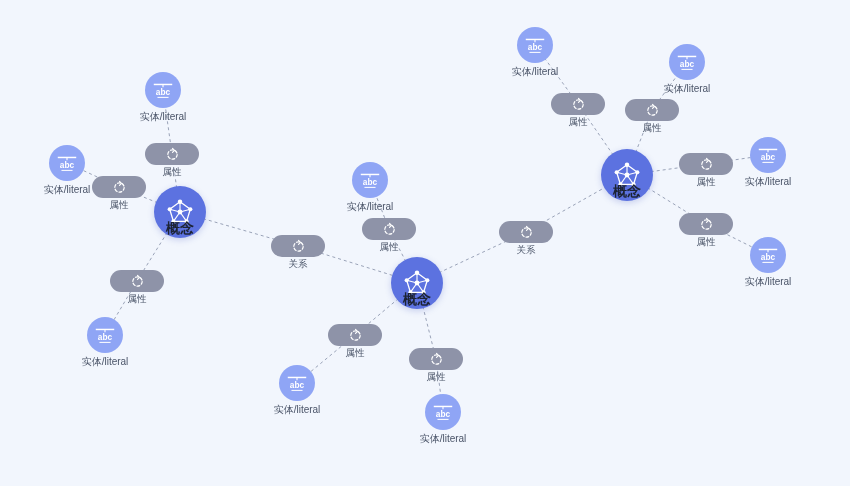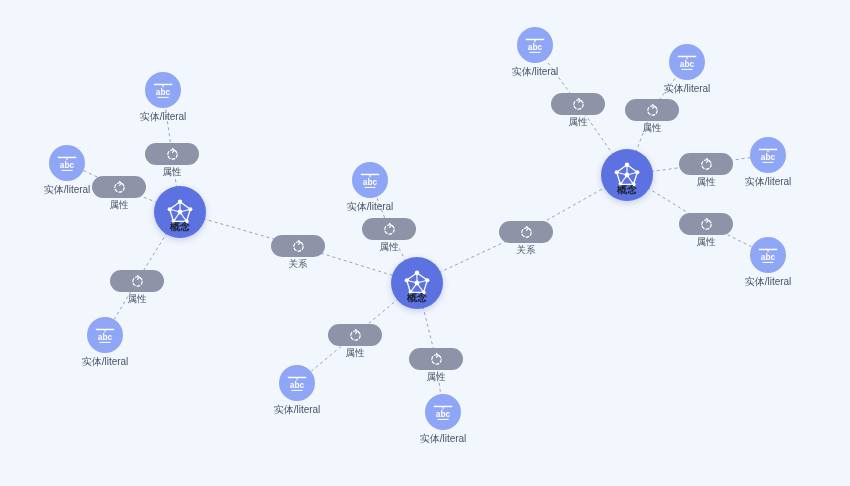--- a/index.html
+++ b/index.html
@@ -17,21 +17,21 @@
 
   
   .concept .disc{
     width:52px;height:52px;border-radius:50%;
     background:#5c72e0;
     display:flex;align-items:center;justify-content:center;
     box-shadow:0 2px 6px rgba(70,90,190,.25);
   }
   .concept .lbl{
     position:absolute;left:50%;top:34px;transform:translateX(-50%);
-    white-space:nowrap;font-size:10px;font-weight:bold;color:#1c2333;
+    white-space:nowrap;font-size:14px;font-weight:bold;color:#1c2333;
   }
 
   
   .literal .disc{
     width:36px;height:36px;border-radius:50%;
     background:#8fa5f5;
     display:flex;align-items:center;justify-content:center;
   }
   .literal .lbl{
     position:absolute;left:50%;top:26px;transform:translateX(-50%);

